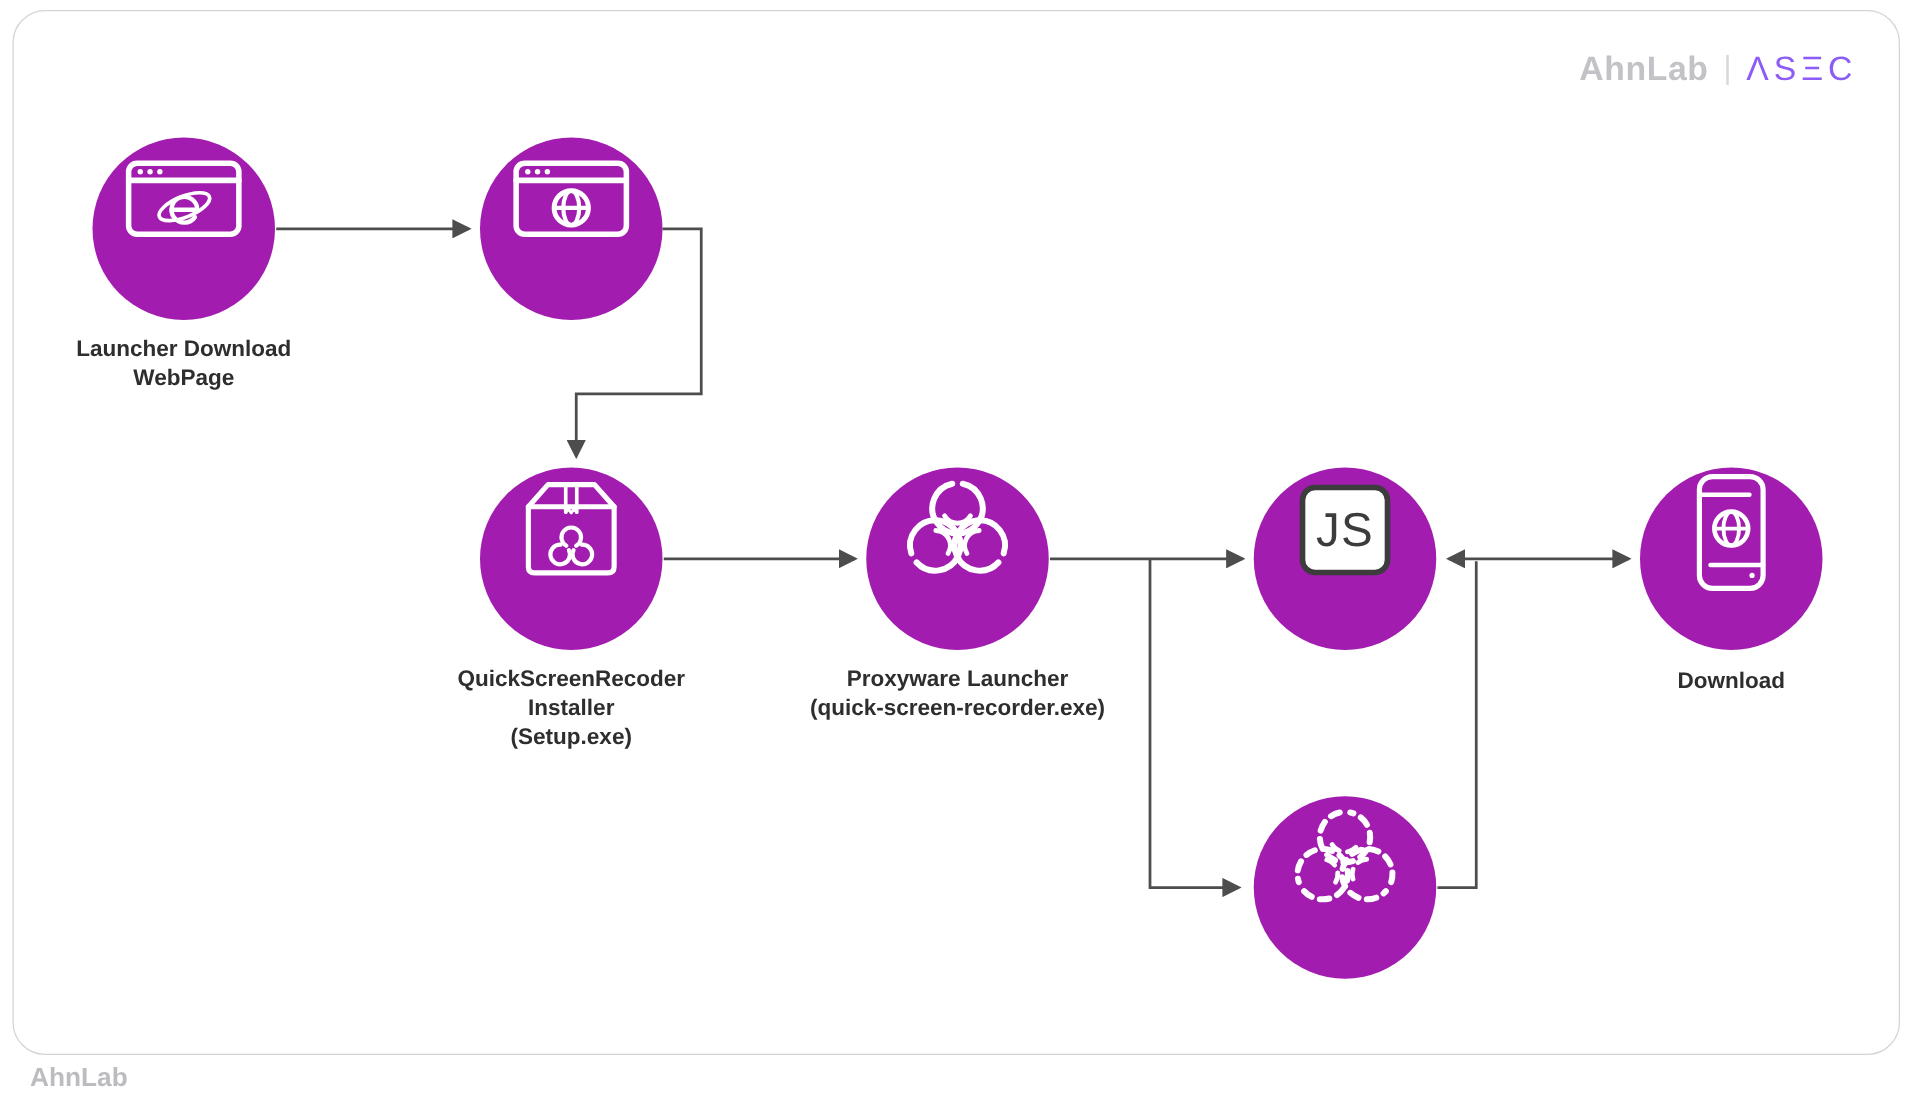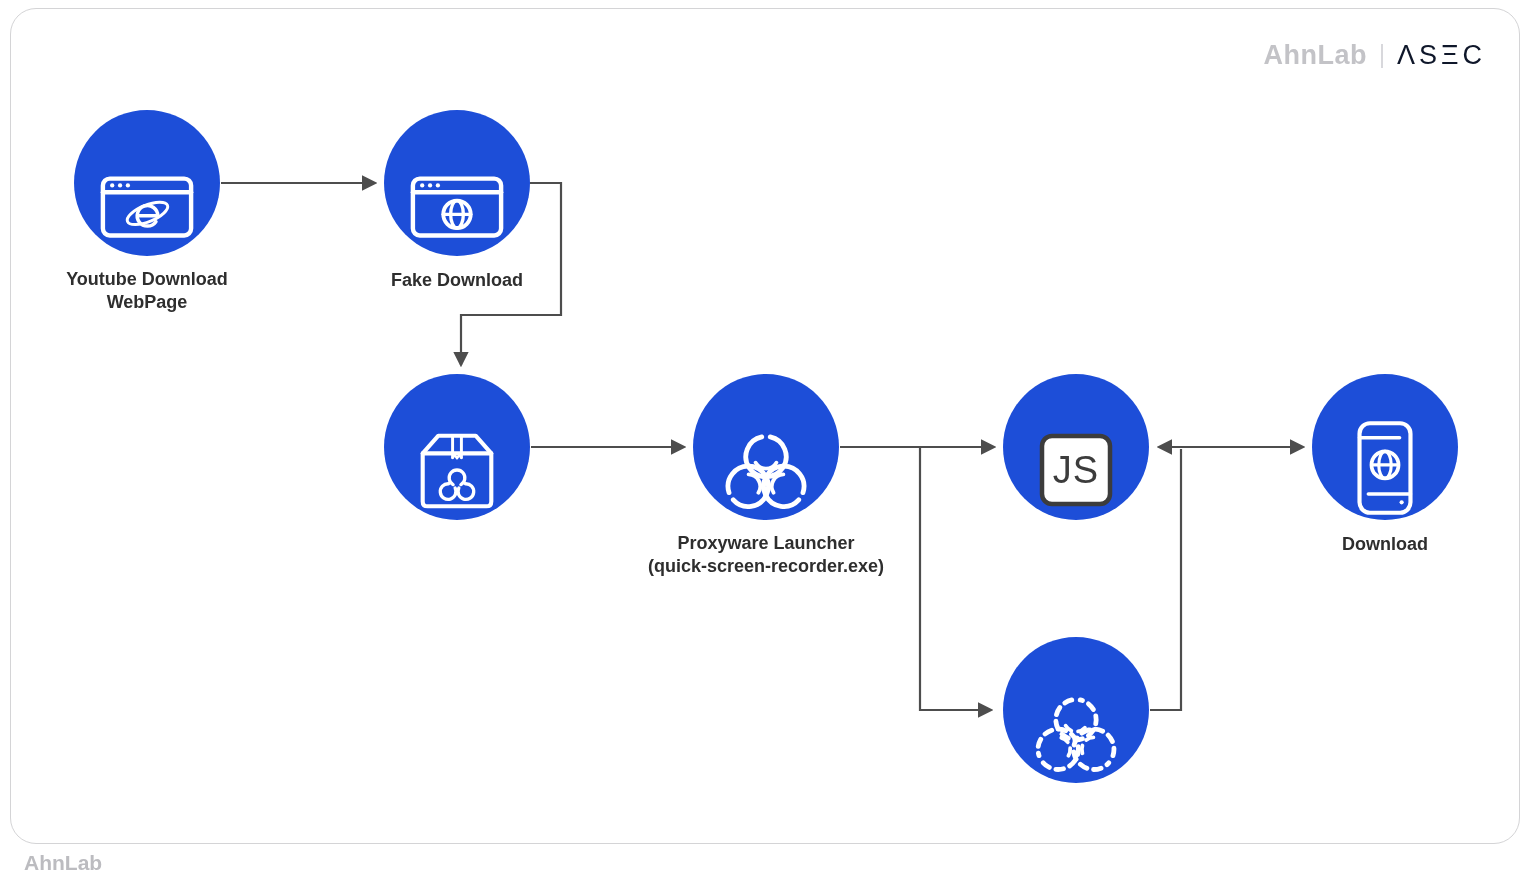--- a/index.html
+++ b/index.html
@@ -4,26 +4,26 @@
 <style>
   html,body{margin:0;padding:0;background:#ffffff;}
   .canvas{position:relative;width:1532px;height:883px;background:#ffffff;overflow:hidden;
           font-family:"Liberation Sans","DejaVu Sans",sans-serif;}
   .frame{position:absolute;left:10px;top:8px;width:1508px;height:834px;
          border:1.5px solid #d4d4d6;border-radius:26px;}
   
   .brand-top{position:absolute;top:40px;right:46px;display:flex;align-items:center;gap:14px;}
   .brand-ahnlab{font-size:27px;font-weight:bold;color:#c3c3c7;letter-spacing:0.5px;}
   .brand-divider{width:2px;height:24px;background:#d8d8dc;}
-  .brand-asec{font-size:27px;font-weight:400;color:#0f172a;letter-spacing:4px;}
+  .brand-asec{font-size:27px;font-weight:400;color:#8b5cf6;letter-spacing:4px;}
   
   .brand-bottom{position:absolute;left:24px;top:851px;font-size:21px;font-weight:bold;color:#bcbcc0;}
   
-  .node{position:absolute;width:146px;height:146px;border-radius:50%;background:#1d4ed8;
-        display:flex;align-items:flex-end;justify-content:center;}
+  .node{position:absolute;width:146px;height:146px;border-radius:50%;background:#a21caf;
+        display:flex;align-items:flex-start;justify-content:center;}
   .n1{left:74px;top:110px;} .n2{left:384px;top:110px;} .n3{left:384px;top:374px;}
   .n4{left:693px;top:374px;} .n5{left:1003px;top:374px;} .n6{left:1312px;top:374px;}
   .n7{left:1003px;top:637px;}
   
   .lbl{position:absolute;width:320px;text-align:center;font-weight:bold;font-size:18px;
        line-height:23px;color:#2e2e2e;}
   .l1{left:-13px;top:268px;} .l2{left:297px;top:269px;} .l3{left:297px;top:532px;}
   .l4{left:606px;top:532px;text-align:center;} .l5{left:916px;top:533px;} .l6{left:1225px;top:533px;}
   .l7{left:916px;top:796px;}
   .edges{position:absolute;left:0;top:0;}
@@ -157,25 +157,27 @@
       </g>
       <g fill="#ffffff">
         <circle cx="35.3" cy="44.5" r="2.3"></circle>
         <circle cx="64.7" cy="44.5" r="2.3"></circle>
         <circle cx="50" cy="70" r="2.3"></circle>
       </g>
     </svg>
   </div>
 
   <div class="lbl l1">
-    <span>Youtube Download</span><br>
+    <span>Launcher Download</span><br>
     <span>WebPage</span>
   </div>
-  <div class="lbl l2">
-    <span>Fake Download</span>
+  <div class="lbl l3">
+    <span>QuickScreenRecoder</span><br>
+    <span>Installer</span><br>
+    <span>(Setup.exe)</span>
   </div>
   <div class="lbl l4">
     <span>Proxyware Launcher</span><br>
     <span>(quick-screen-recorder.exe)</span>
   </div>
   <div class="lbl l6">
     <span>Download</span>
   </div>
 
   <div class="brand-bottom">AhnLab</div>

